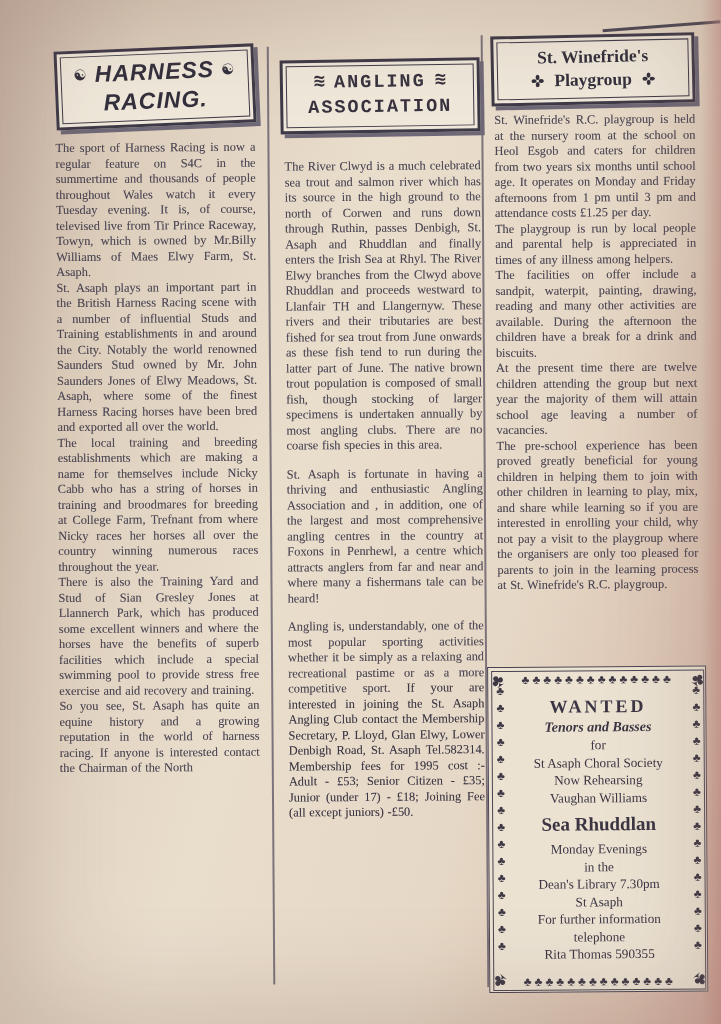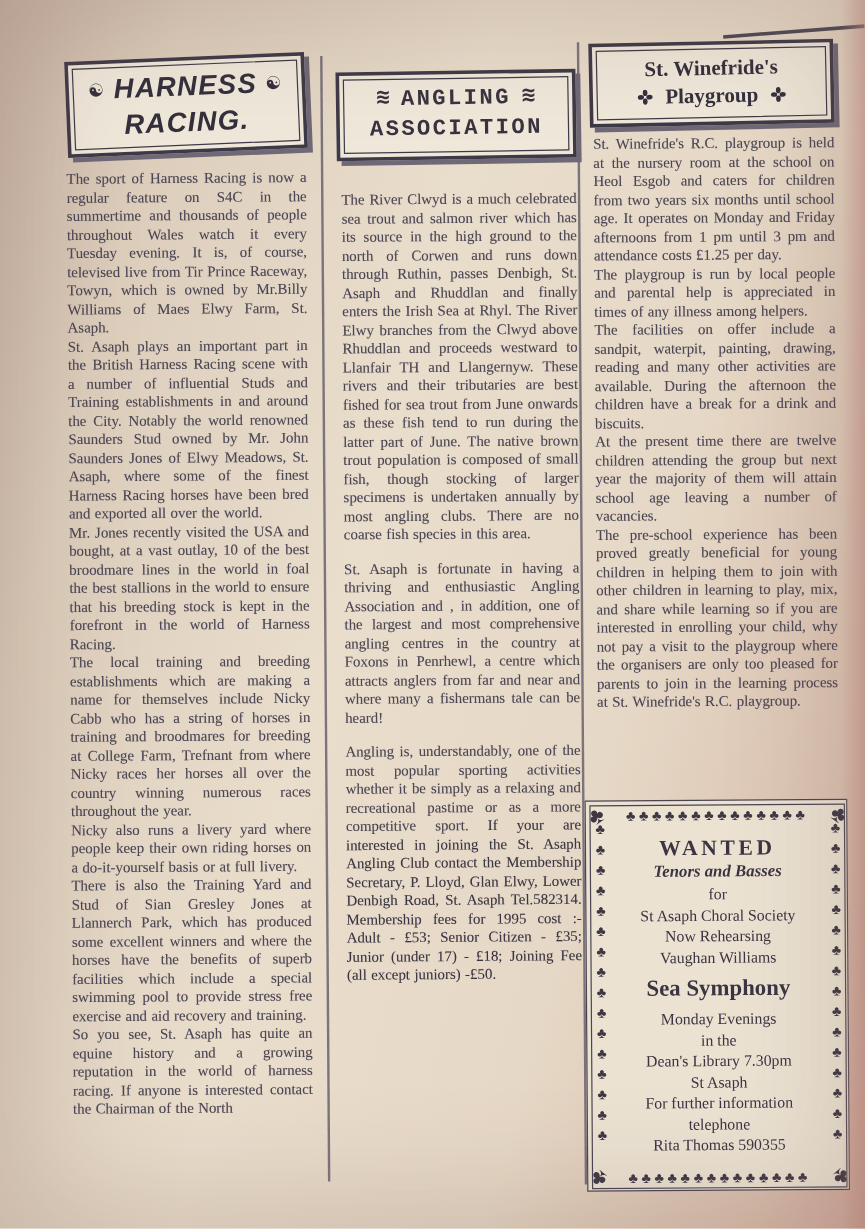--- a/index.html
+++ b/index.html
@@ -77,23 +77,21 @@
 
     <section class="col col1">
       <div class="hbox harness-box">
         <div class="hbox-inner harness-title">
           <div><span class="yy">☯</span><span>HARNESS</span><span class="yy">☯</span></div>
           <div>RACING.</div>
         </div>
       </div>
       <p>The sport of Harness Racing is now a regular feature on S4C in the summertime and thousands of people throughout Wales watch it every Tuesday evening.  It is, of course, televised live from Tir Prince Raceway, Towyn, which is owned by Mr.Billy Williams of Maes Elwy Farm, St. Asaph.</p>
       <p>St. Asaph plays an important part in the British Harness Racing scene with a number of influential Studs and Training establishments in and around the City.  Notably the world renowned Saunders Stud owned by Mr. John Saunders Jones of Elwy Meadows, St. Asaph, where some of the finest Harness Racing horses have been bred and exported all over the world.</p>
-      <p>Mr. Jones recently visited the USA and bought, at a vast outlay, 10 of the best broodmare lines in the world in foal the best stallions in the world to ensure that his breeding stock is kept in the forefront in the world of Harness Racing.</p>
       <p>The local training and breeding establishments which are making a name for themselves include Nicky Cabb who has a string of horses in training and broodmares for breeding at College Farm, Trefnant from where Nicky races her horses all over the country winning numerous races throughout the year.</p>
-      <p>Nicky also runs a livery yard where people keep their own riding horses on a do-it-yourself basis or at full livery.</p>
       <p>There is also the Training Yard and Stud of Sian Gresley Jones at Llannerch Park, which has produced some excellent winners and where the horses have the benefits of superb facilities which include a special swimming pool to provide stress free exercise and aid recovery and training.</p>
       <p>So you see, St. Asaph has quite an equine history and a growing reputation in the world of harness racing.  If anyone is interested contact the Chairman of the North</p>
     </section>
 
     <section class="col col2">
       <div class="hbox angling-box">
         <div class="hbox-inner angling-title">
           <div><span class="waves">≋</span><span>ANGLING</span><span class="waves">≋</span></div>
           <div>ASSOCIATION</div>
         </div>
@@ -141,21 +139,21 @@
         <span class="gc gc-tr">♣</span>
         <span class="gc gc-bl">♣</span>
         <span class="gc gc-br">♣</span>
         <div class="wcontent">
           <div class="wtitle">WANTED</div>
           <div class="wsub">Tenors and Basses</div>
           <div class="wl">for</div>
           <div class="wl">St Asaph Choral Society</div>
           <div class="wl">Now Rehearsing</div>
           <div class="wl">Vaughan Williams</div>
-          <div class="wfeature">Sea Symphony</div>
+          <div class="wfeature">Sea Rhuddlan</div>
           <div class="wl">Monday Evenings</div>
           <div class="wl">in the</div>
           <div class="wl">Dean's Library 7.30pm</div>
           <div class="wl">St Asaph</div>
           <div class="wl">For further information</div>
           <div class="wl">telephone</div>
           <div class="wl">Rita Thomas 590355</div>
         </div>
       </div>
     </div>

